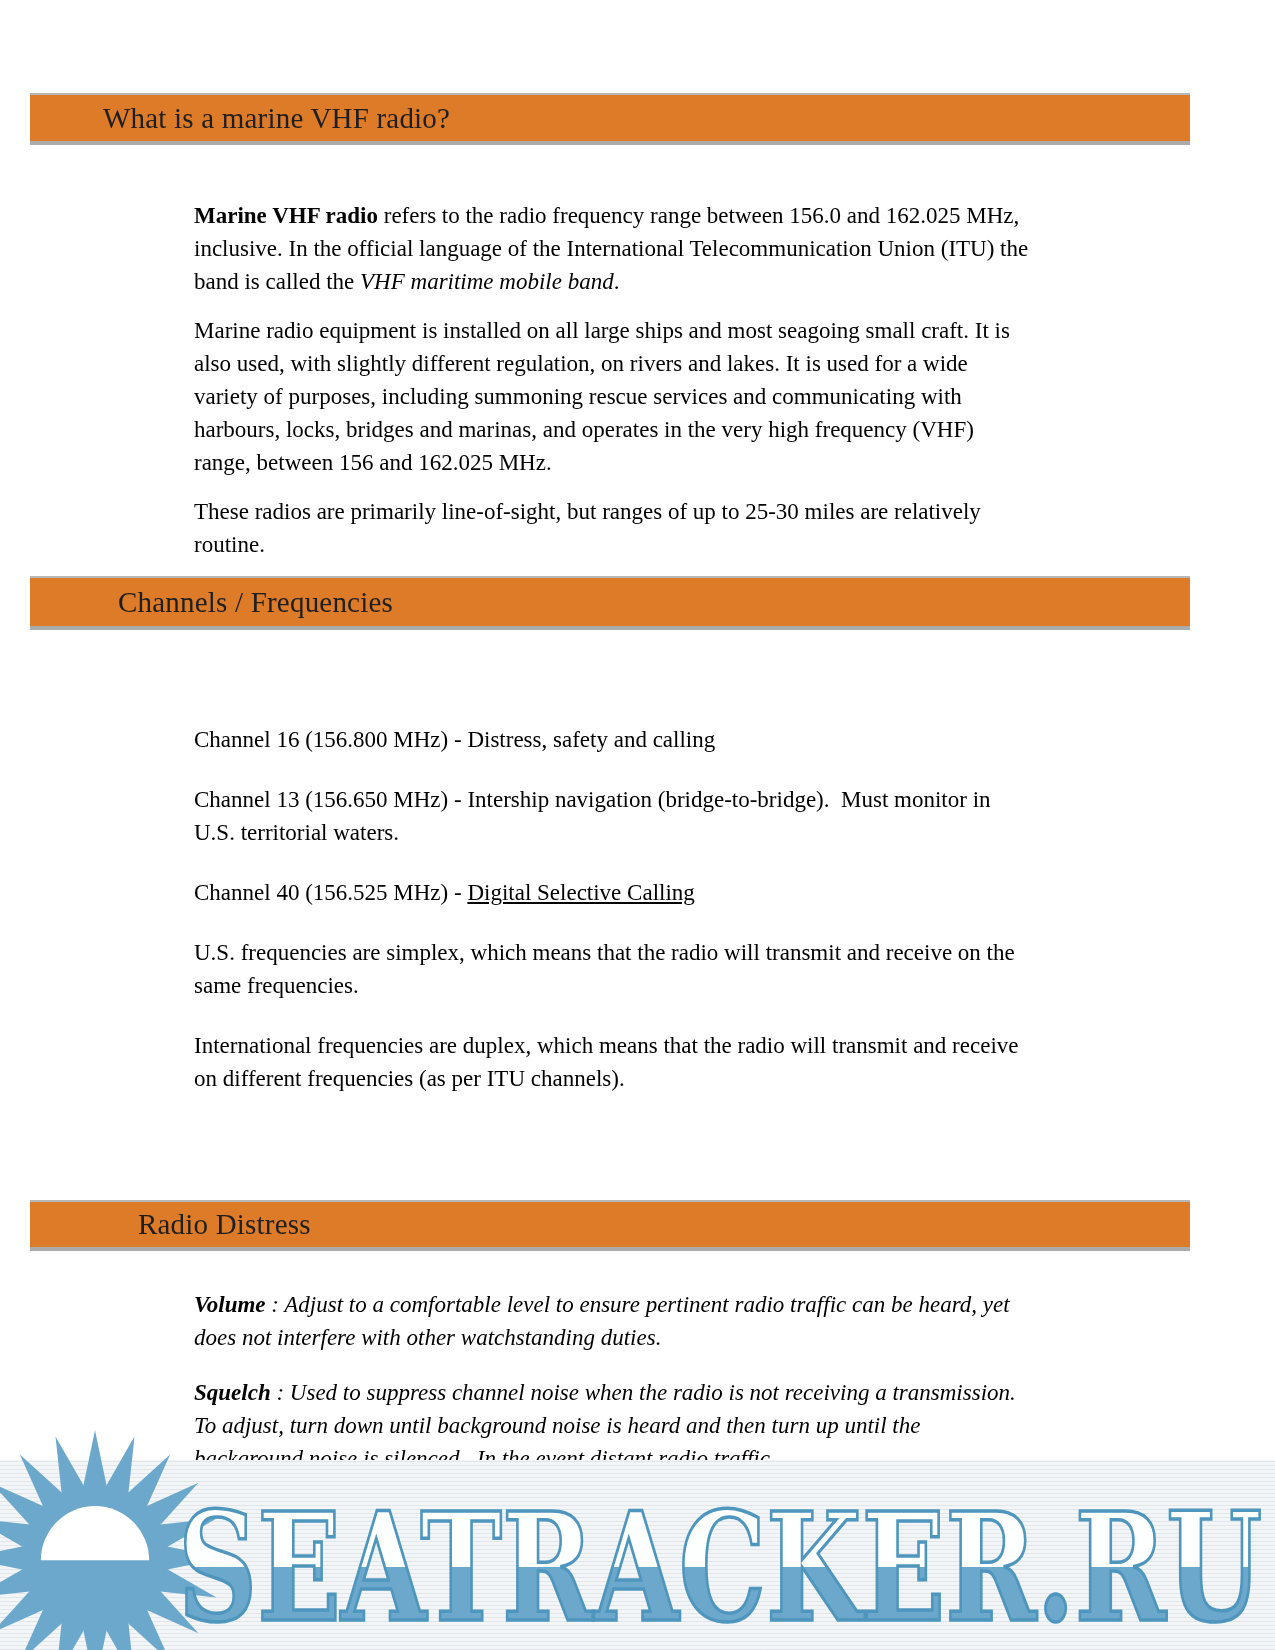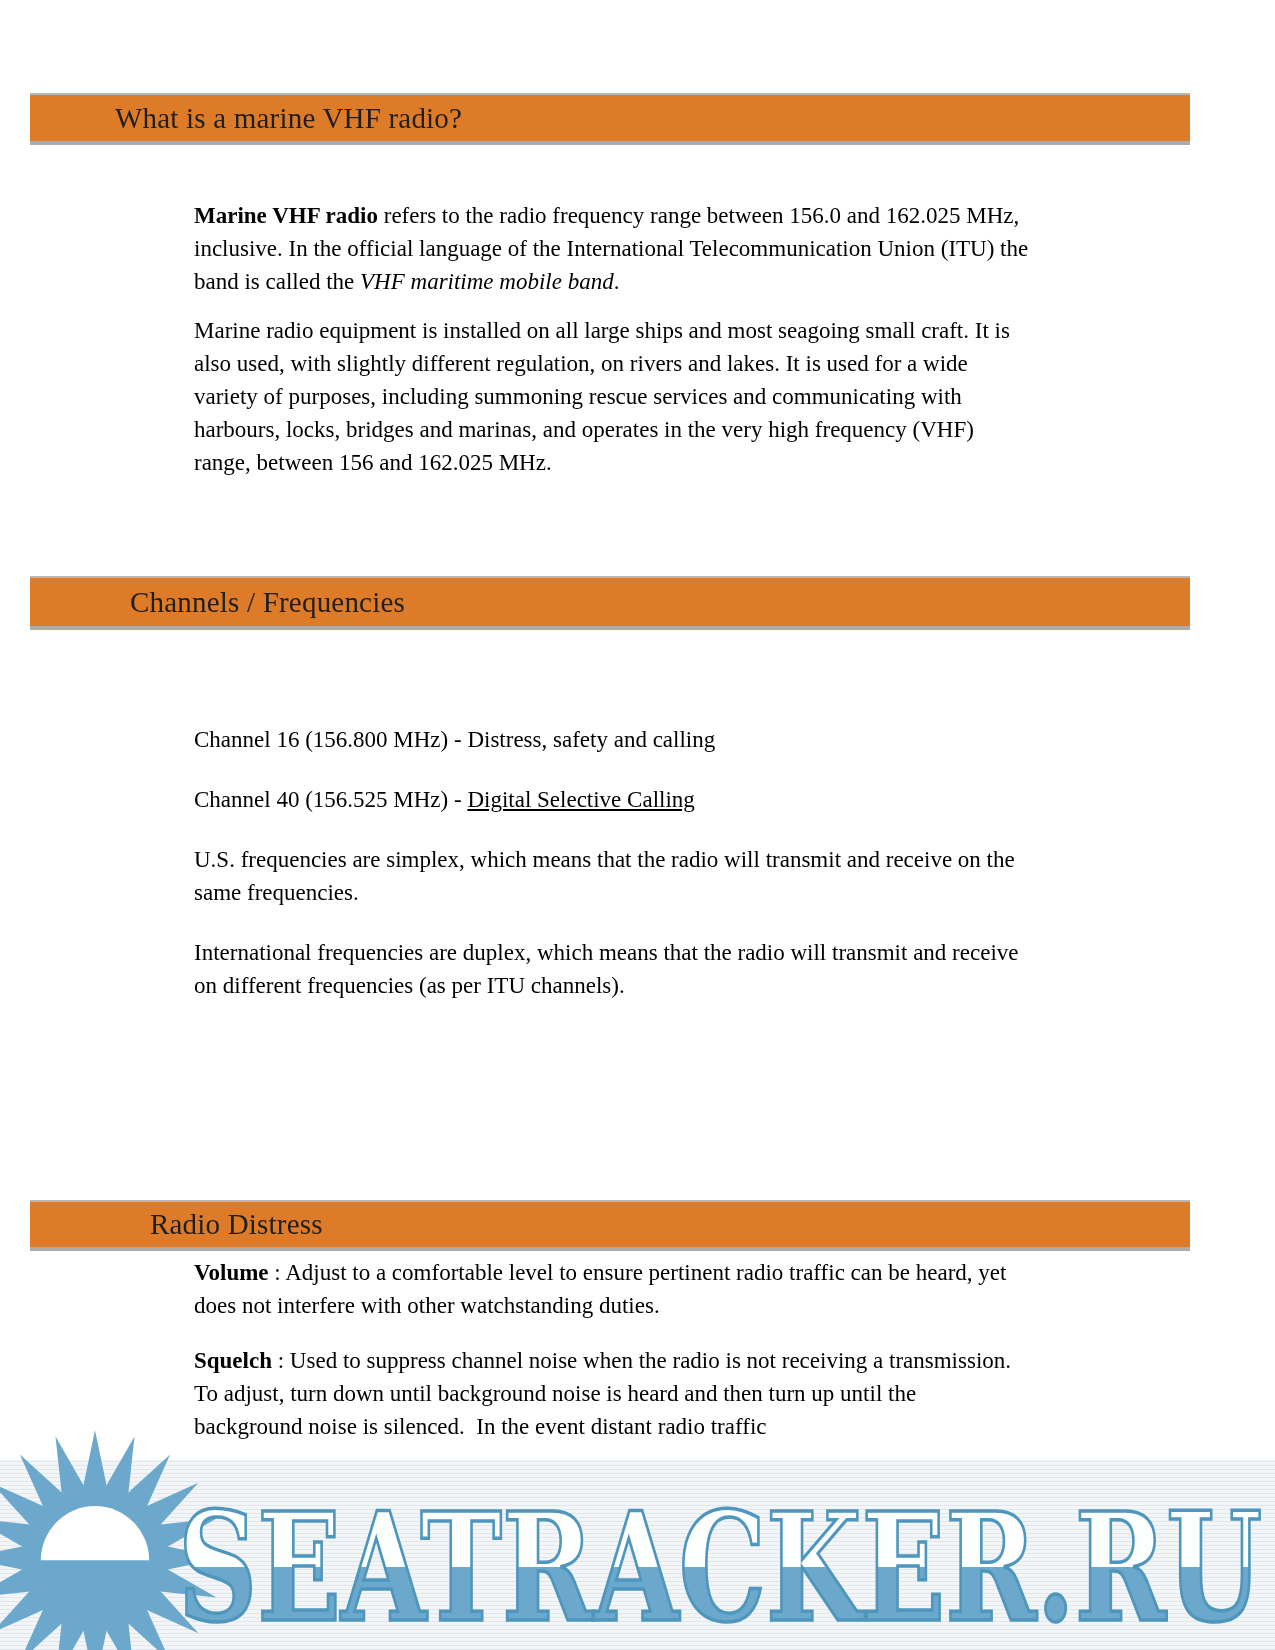--- a/index.html
+++ b/index.html
@@ -19,21 +19,21 @@
     left: 30px;
     width: 1160px;
     background: #DD7B29;
     border-top: 2px solid #B8B8B8;
     border-bottom: 4px solid #ABABAB;
     display: flex;
     align-items: center;
     box-sizing: border-box;
   }
   .bar h2 {
-    margin: 12px;
+    margin: 0;
     font-size: 29px;
     font-weight: 400;
     color: #1F1F1F;
     letter-spacing: 0.2px;
   }
   .bar-1 { top: 93px;  height: 52px; padding-left: 73px; }
   .bar-2 { top: 576px; height: 54px; padding-left: 88px; }
   .bar-3 { top: 1200px; height: 51px; padding-left: 108px; }
 
   
@@ -42,21 +42,21 @@
     left: 178px;
     width: 868px;
     font-size: 23px;
     line-height: 33px;
   }
   .textblock p { margin: 16px; white-space: pre-wrap; }
   .intro-text    { top: 183px; }
   .intro-text p  { margin-bottom: 13px; }
   .channels-text { top: 707px; }
   .channels-text p { margin-bottom: 27px; }
-  .controls-text { top: 1240px; }
+  .controls-text { top: 1272px; font-style: italic; }
   .controls-text p { margin-bottom: 22px; }
   .u { text-decoration: underline; }
 
   
   .watermark-band {
     position: absolute;
     left: 0; top: 1460px;
     width: 1275px; height: 190px;
     background: #f3f5f7;
     background-image: repeating-linear-gradient(
@@ -80,28 +80,30 @@
 
 <div class="page">
 
   <div class="bar bar-1">
     <h2>What is a marine VHF radio?</h2>
   </div>
 
   <div class="textblock intro-text">
     <p><b>Marine VHF radio</b><span> refers to the radio frequency range between 156.0 and 162.025 MHz, inclusive. In the official language of the International Telecommunication Union (ITU) the band is called the </span><i>VHF maritime mobile band</i><span>.</span></p>
     <p>Marine radio equipment is installed on all large ships and most seagoing small craft. It is also used, with slightly different regulation, on rivers and lakes. It is used for a wide variety of purposes, including summoning rescue services and communicating with harbours, locks, bridges and marinas, and operates in the very high frequency (VHF) range, between 156 and 162.025 MHz.</p>
+    <p>These radios are primarily line-of-sight, but ranges of up to 25-30 miles are relatively routine.</p>
   </div>
 
   <div class="bar bar-2">
     <h2>Channels / Frequencies</h2>
   </div>
 
   <div class="textblock channels-text">
     <p>Channel 16 (156.800 MHz) - Distress, safety and calling</p>
+    <p>Channel 13 (156.650 MHz) - Intership navigation (bridge-to-bridge).  Must monitor in U.S. territorial waters.</p>
     <p><span>Channel 40 (156.525 MHz) - </span><span class="u">Digital Selective Calling</span></p>
     <p>U.S. frequencies are simplex, which means that the radio will transmit and receive on the same frequencies.</p>
     <p>International frequencies are duplex, which means that the radio will transmit and receive on different frequencies (as per ITU channels).</p>
   </div>
 
   <div class="bar bar-3">
     <h2>Radio Distress</h2>
   </div>
 
   <div class="textblock controls-text">

